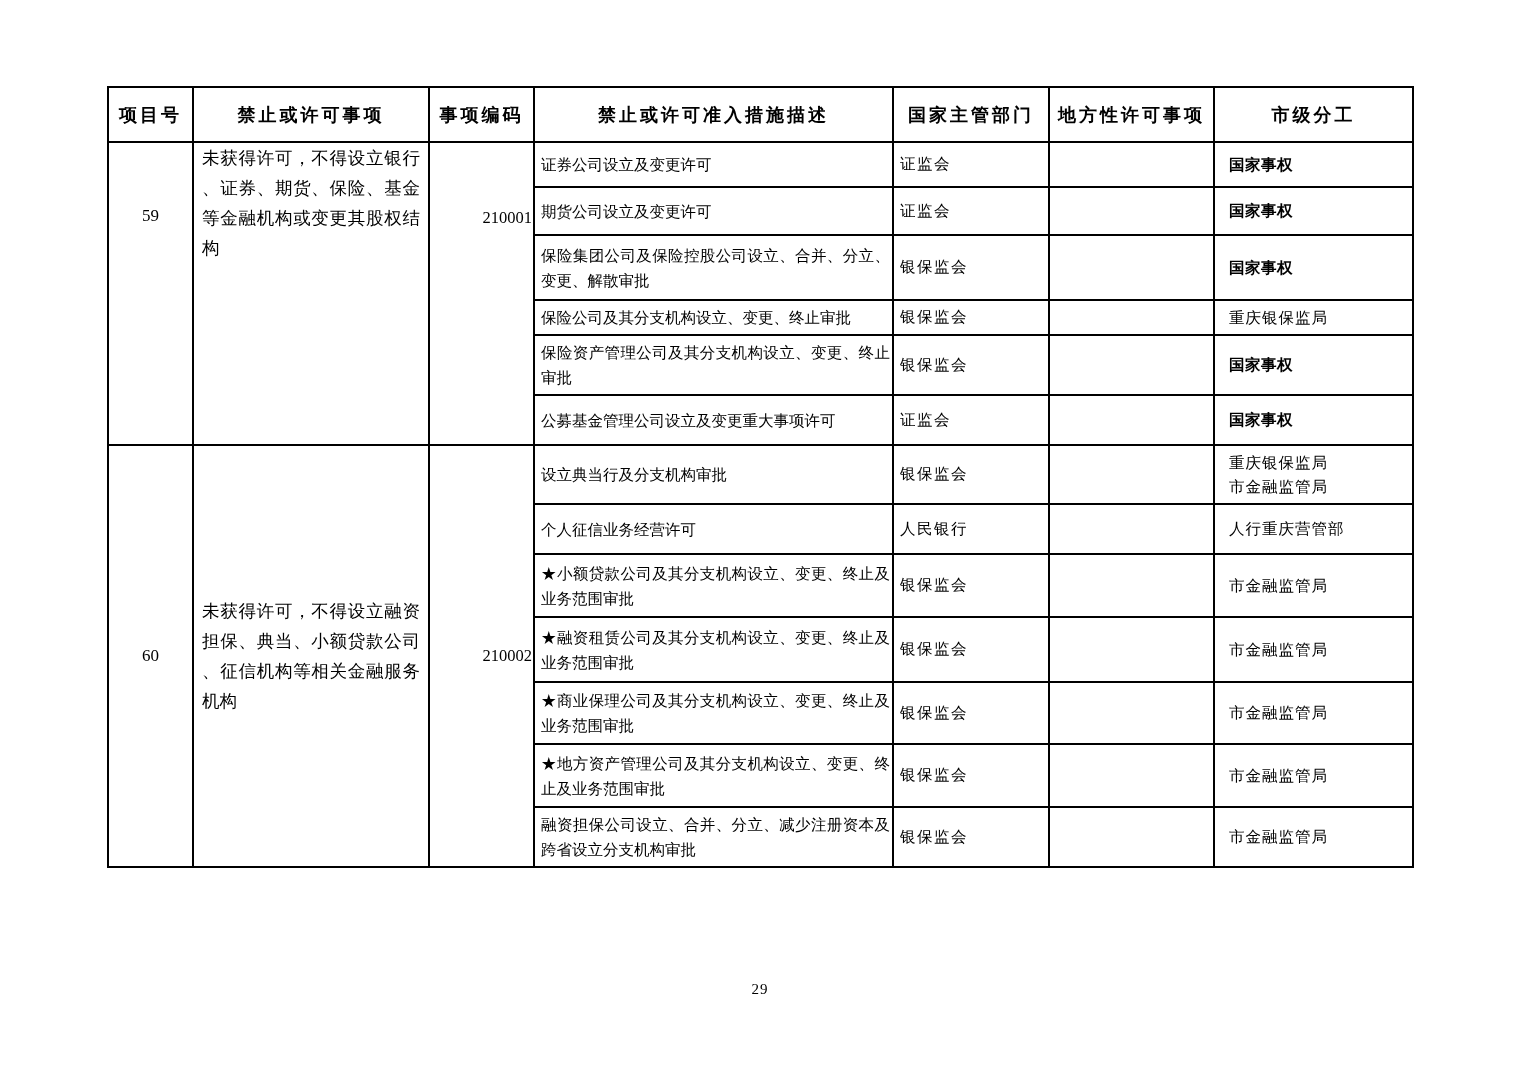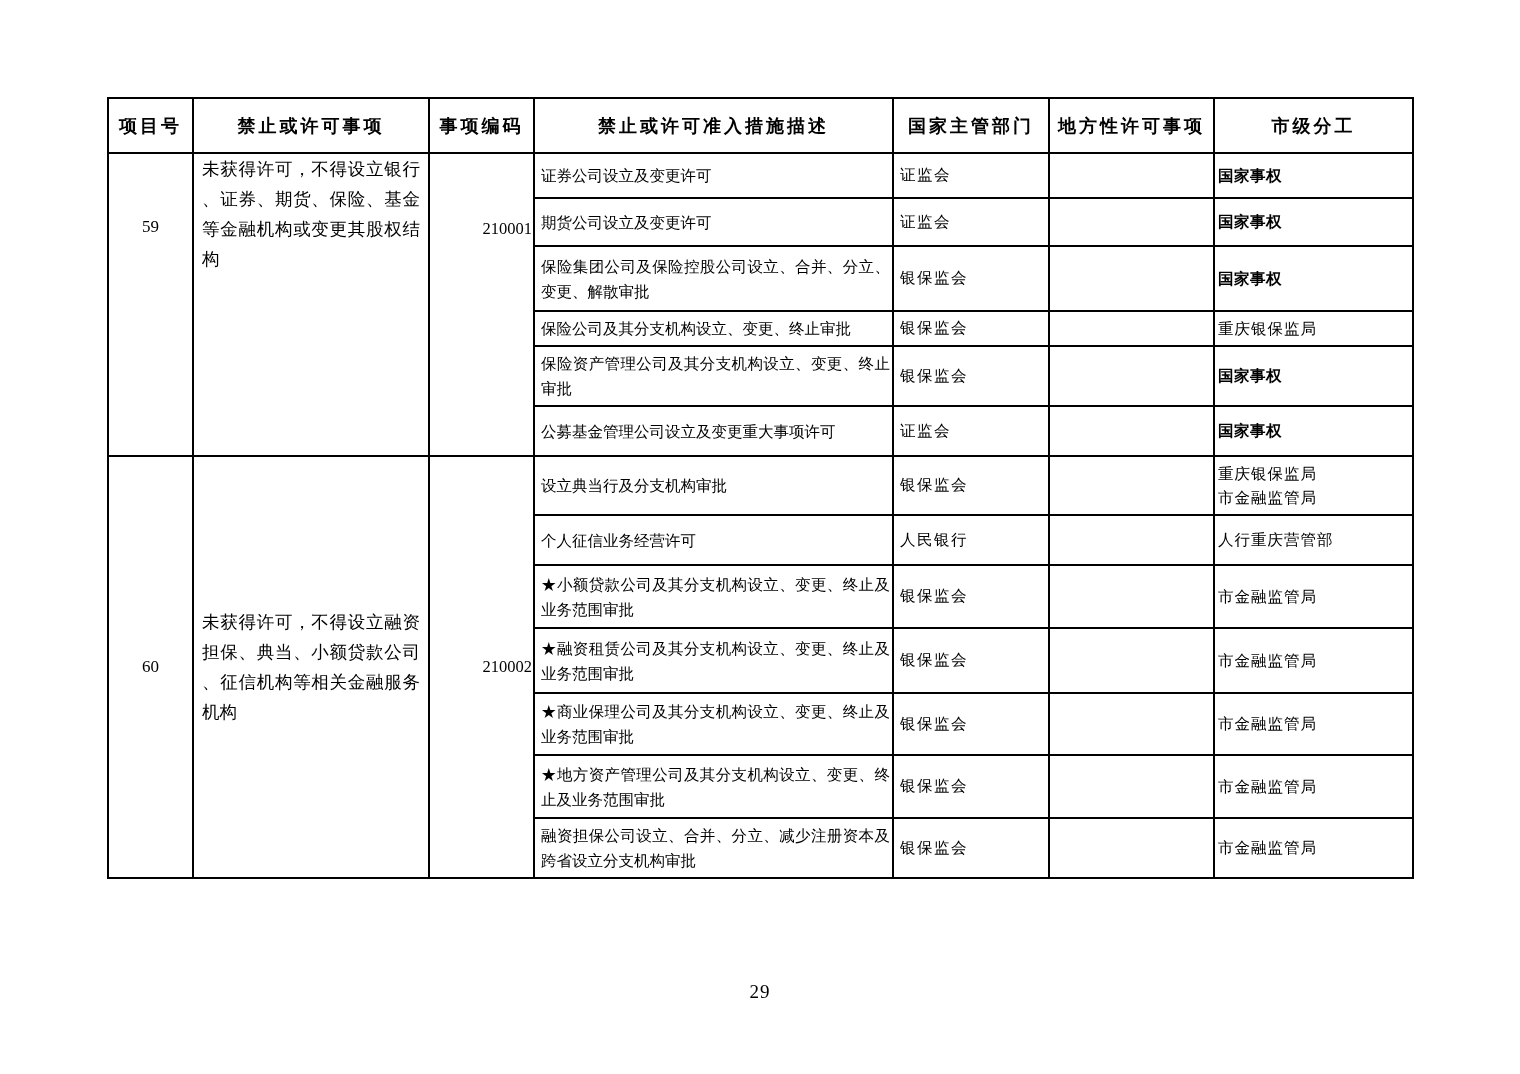--- a/index.html
+++ b/index.html
@@ -9,21 +9,21 @@
     width: 1520px;
     height: 1074px;
     background: #ffffff;
     color: #000000;
     font-family: "Liberation Serif", "DejaVu Serif", serif;
     overflow: hidden;
   }
   table.access {
     position: absolute;
     left: 107px;
-    top: 97px;
+    top: 86px;
     width: 1305px;
     border-collapse: collapse;
     table-layout: fixed;
   }
   th, td {
     border: 2px solid #000000;
     color: #000000;
     overflow: hidden;
   }
   th {
@@ -63,41 +63,41 @@
     line-height: 25px;
     padding: 4px 2px 4px 6px;
   }
   .cell-dept {
     padding-left: 6px;
     letter-spacing: 1.5px;
     margin-top: 44px;
   }
   .cell-local { }
   .cell-city {
-    padding-left: 3px;
+    padding-left: 14px;
     letter-spacing: 1px;
     white-space: pre-line;
     line-height: 24px;
   }
   .cell-city.bold {
     font-weight: bold;
     letter-spacing: 0.5px;
   }
   
   .vtop-num    { vertical-align: top; padding-top: 63px; }
   .vtop-matter { vertical-align: top; }
   .vtop-code   { vertical-align: top; padding-top: 65px; }
 
   .page-number {
     position: absolute;
     left: 0;
     top: 981px;
     width: 100%;
     text-align: center;
-    font-size: 19px;
+    font-size: 15px;
     letter-spacing: 1px;
   }
 </style>
 </head>
 <body>
 
 <div class="page">
 
   <table class="access">
     <colgroup>

